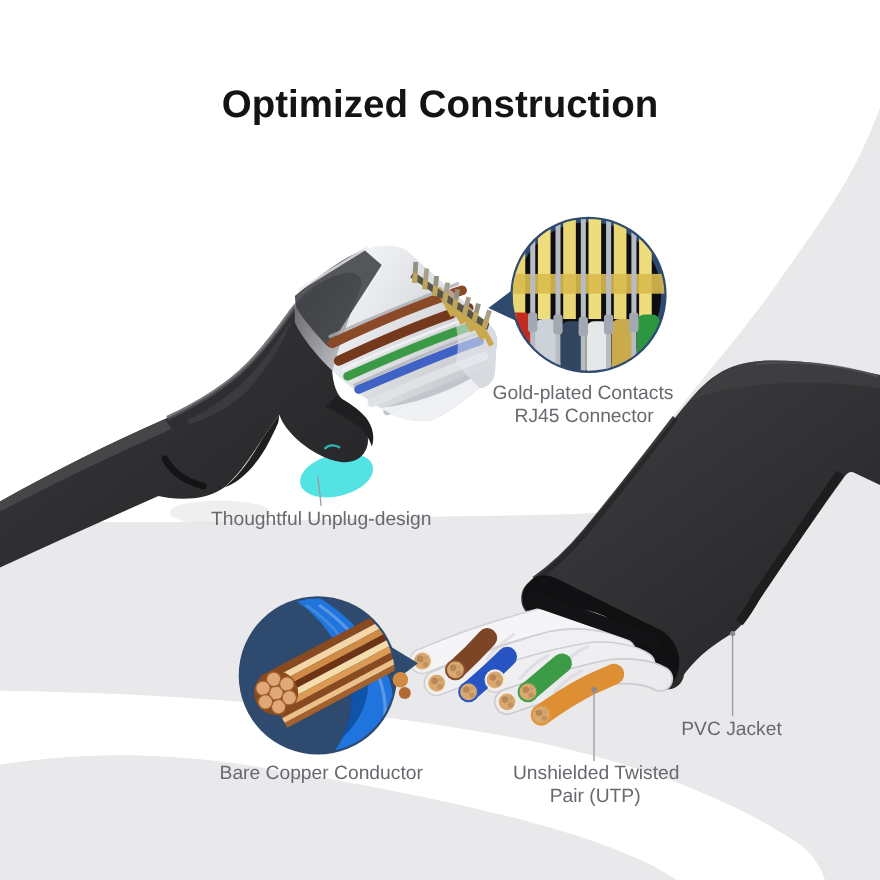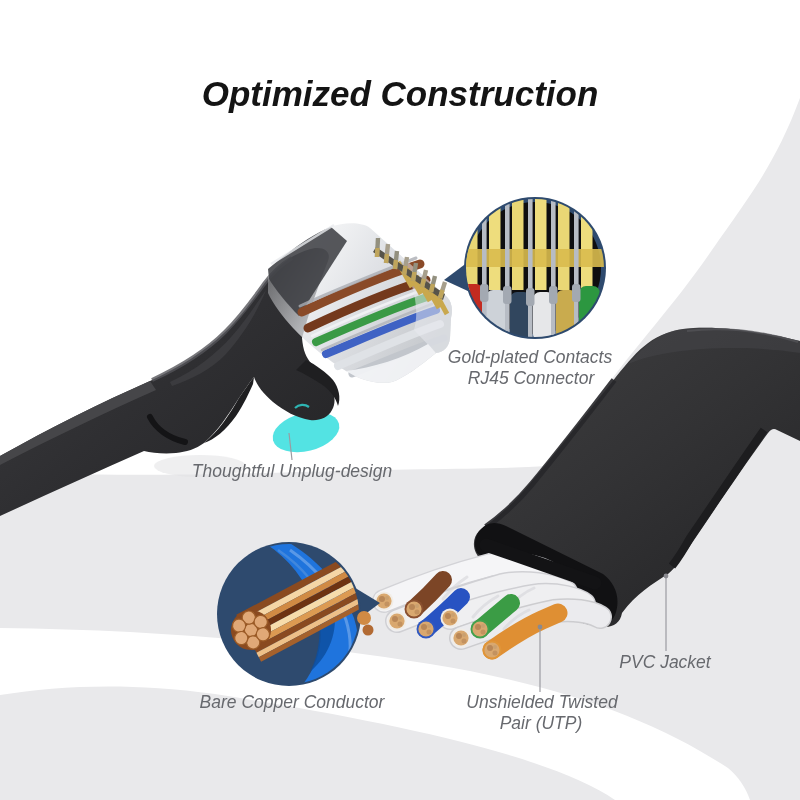--- a/index.html
+++ b/index.html
@@ -1,17 +1,17 @@
 <!DOCTYPE html>
 <html><head>
 <meta charset="utf-8">
 <style>
   html,body{margin:0;padding:0;background:#fff;}
   #stage{position:relative;width:800px;height:800px;overflow:hidden;background:#fff;
-         font-family:"Liberation Sans", sans-serif;font-style:italic;}
+         font-family:"Liberation Sans", sans-serif;}
 </style>
 </head>
 <body>
 <div id="stage">
 <svg width="800" height="800" viewBox="0 0 800 800">
 <defs>
   <linearGradient id="cableFaceL" x1="0" y1="0" x2="0" y2="1">
     <stop offset="0" stop-color="#4a4a4c"></stop>
     <stop offset="0.25" stop-color="#3a3a3c"></stop>
     <stop offset="1" stop-color="#2b2b2d"></stop>

